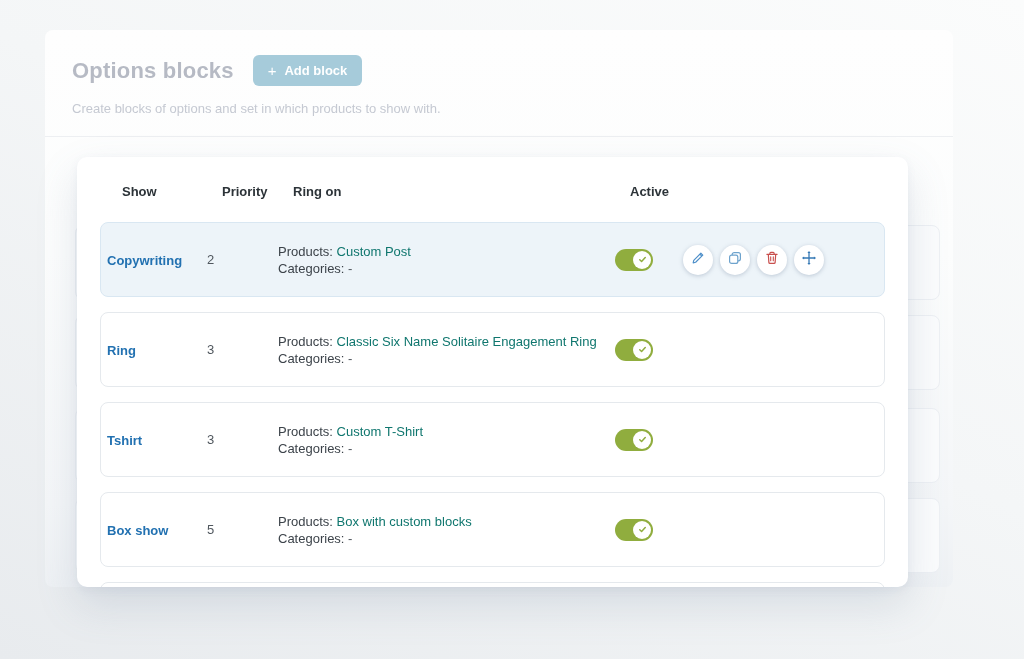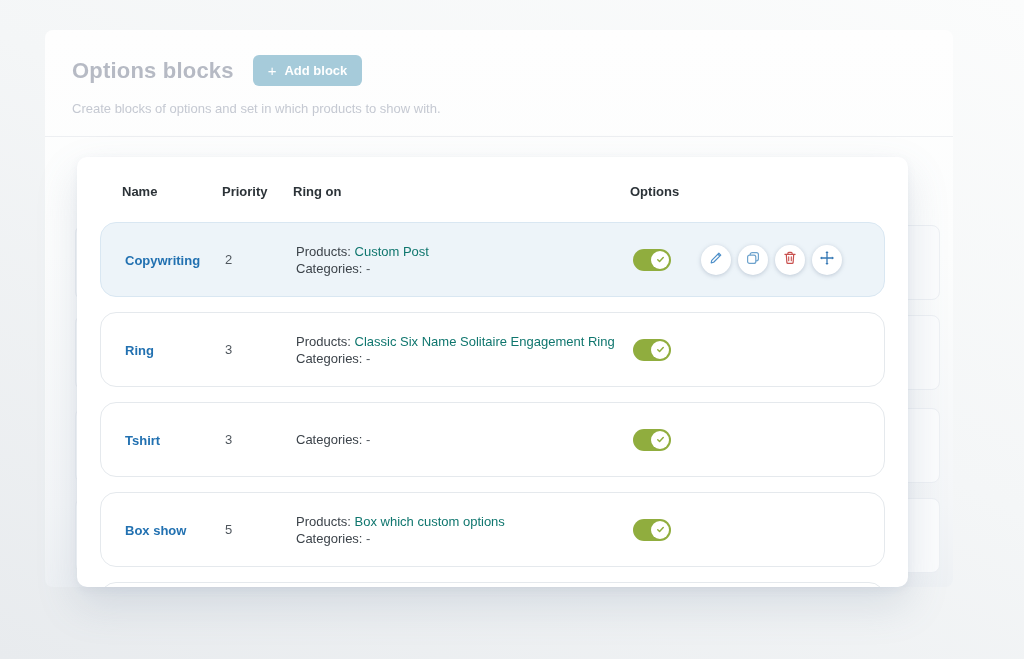--- a/index.html
+++ b/index.html
@@ -87,24 +87,24 @@
     font-size: 13px;
     font-weight: 700;
     color: #2c3338;
   }
   .trow {
     display: grid;
     grid-template-columns: 100px 71px 337px 1fr;
     align-items: center;
     height: 75px;
     margin-bottom: 15px;
-    padding-left: 24px;
+    padding-left: 6px;
     background: #ffffff;
     border: 1px solid #e5e9ed;
-    border-radius: 16px;
+    border-radius: 8px;
   }
   .trow.highlighted {
     background: #edf4f9;
     border-color: #d9e7f2;
   }
   .cell-name a {
     font-size: 13px;
     font-weight: 700;
     color: #2271b1;
     text-decoration: none;
@@ -167,24 +167,24 @@
   <div class="panel-divider"></div>
   <div class="ghost-row" style="top:195px"></div>
   <div class="ghost-row" style="top:285px"></div>
   <div class="ghost-row" style="top:378px"></div>
   <div class="ghost-row" style="top:468px"></div>
 </div>
 
 <div class="card">
 
   <div class="thead">
-    <div>Name</div>
+    <div>Show</div>
     <div>Priority</div>
     <div>Ring on</div>
-    <div>Options</div>
+    <div>Active</div>
   </div>
 
   <div class="trow highlighted">
     <div class="cell-name"><a>Copywriting</a></div>
     <div class="cell-priority">2</div>
     <div class="cell-showon">
       <div><span>Products:</span> <a>Custom Post</a></div>
       <div><span>Categories:</span> <span class="dash">-</span></div>
     </div>
     <div class="cell-active">
@@ -249,38 +249,39 @@
             </svg>
         </span>
       </button>
     </div>
   </div>
 
   <div class="trow">
     <div class="cell-name"><a>Tshirt</a></div>
     <div class="cell-priority">3</div>
     <div class="cell-showon">
+      <div><span>Products:</span> <a>Custom T-Shirt</a></div>
       <div><span>Categories:</span> <span class="dash">-</span></div>
     </div>
     <div class="cell-active">
       <button class="toggle">
         <span class="knob">
           <svg width="11" height="11" viewBox="0 0 12 12">
               <path d="M3 6.2l2 2 4-4.4" fill="none" stroke="#90ad3e" stroke-width="1.6" stroke-linecap="round" stroke-linejoin="round"></path>
             </svg>
         </span>
       </button>
     </div>
   </div>
 
   <div class="trow">
     <div class="cell-name"><a>Box show</a></div>
     <div class="cell-priority">5</div>
     <div class="cell-showon">
-      <div><span>Products:</span> <a>Box which custom options</a></div>
+      <div><span>Products:</span> <a>Box with custom blocks</a></div>
       <div><span>Categories:</span> <span class="dash">-</span></div>
     </div>
     <div class="cell-active">
       <button class="toggle">
         <span class="knob">
           <svg width="11" height="11" viewBox="0 0 12 12">
               <path d="M3 6.2l2 2 4-4.4" fill="none" stroke="#90ad3e" stroke-width="1.6" stroke-linecap="round" stroke-linejoin="round"></path>
             </svg>
         </span>
       </button>

